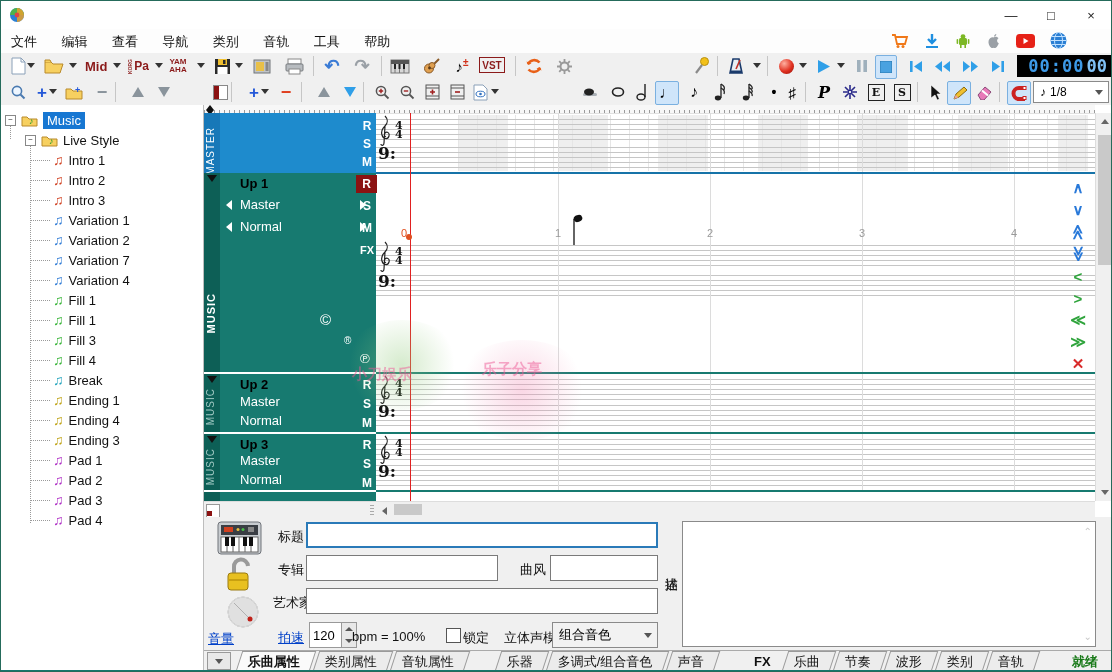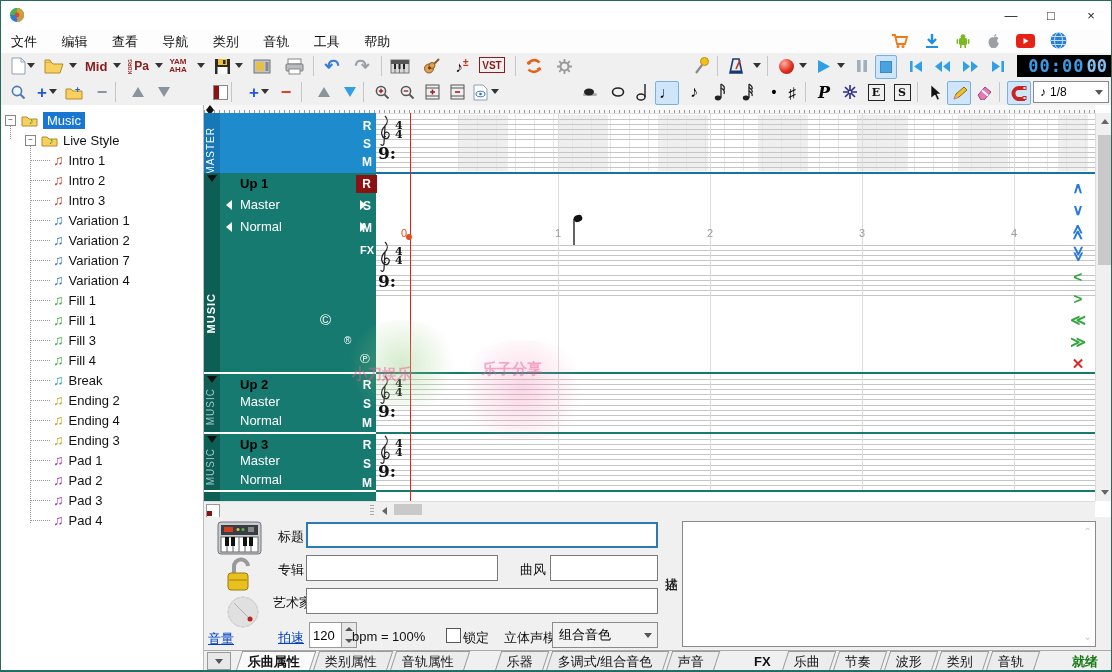--- a/index.html
+++ b/index.html
@@ -564,21 +564,21 @@
         <span>Fill 4</span>
       </div>
     <div class="trow20" style="left:52px;top:265px">
         <span class="stub" style="left:-23px;top:10px;width:20px"></span>
         <span class="notei" style="color:#22a3bc">♫</span>
         <span>Break</span>
       </div>
     <div class="trow20" style="left:52px;top:285px">
         <span class="stub" style="left:-23px;top:10px;width:20px"></span>
         <span class="notei" style="color:#bfa316">♫</span>
-        <span>Ending 2</span>
+        <span>Ending 1</span>
       </div>
     <div class="trow20" style="left:52px;top:305px">
         <span class="stub" style="left:-23px;top:10px;width:20px"></span>
         <span class="notei" style="color:#bfa316">♫</span>
         <span>Ending 4</span>
       </div>
     <div class="trow20" style="left:52px;top:325px">
         <span class="stub" style="left:-23px;top:10px;width:20px"></span>
         <span class="notei" style="color:#bfa316">♫</span>
         <span>Ending 3</span>

